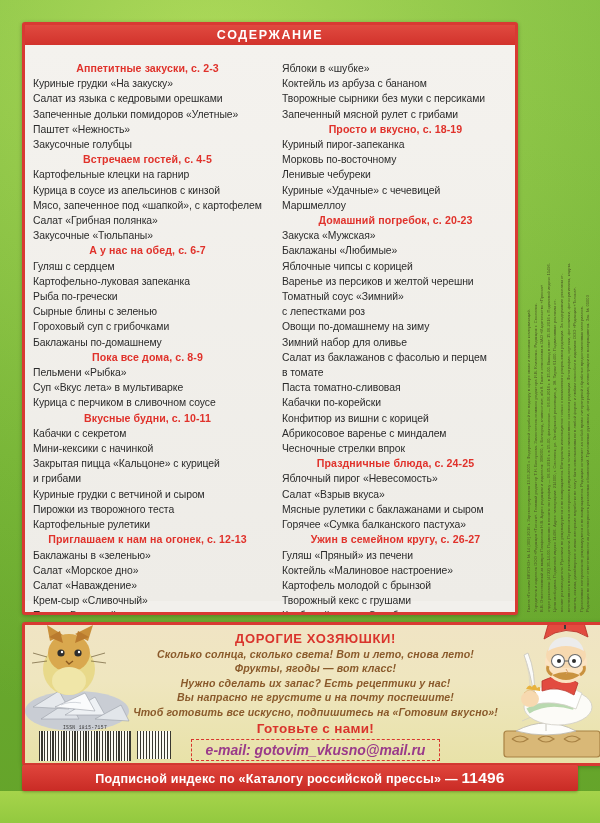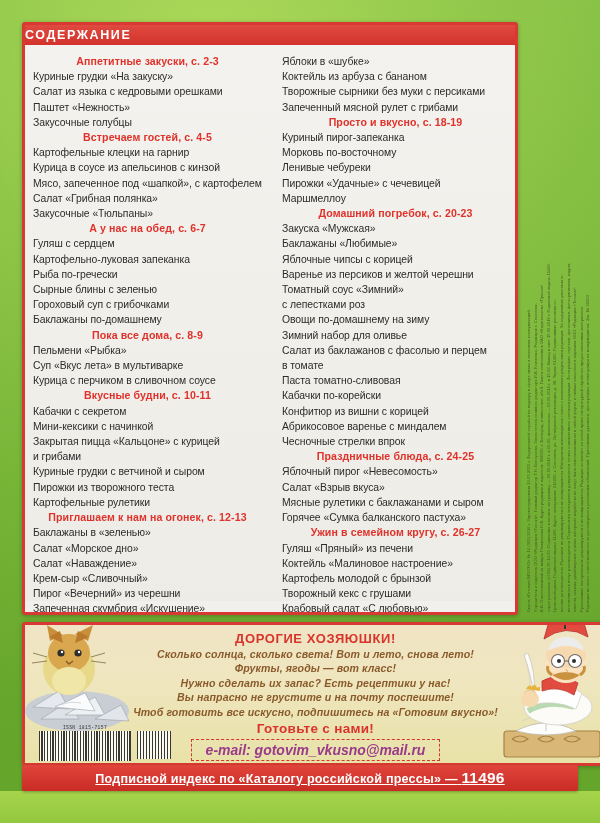--- a/index.html
+++ b/index.html
@@ -44,25 +44,26 @@
     box-shadow: 0 1px 4px rgba(0,0,0,0.28);
     overflow: hidden;
   }
   .toc-header {
     height: 20px;
     background: linear-gradient(180deg, #e04a40 0%, #d2332c 100%);
     color: #ffffff;
     font-size: 12.5px;
     font-weight: bold;
     letter-spacing: 1.6px;
+    text-align: center;
     line-height: 20px;
   }
   .toc-body {
     display: flex;
-    padding: 9px 6px 4px 6px;
+    padding: 16px 6px 4px 6px;
     gap: 16px;
     background:
       linear-gradient(180deg, #f4f2ee 0%, #eeece7 100%);
     height: 556px;
     box-sizing: border-box;
   }
   .toc-col {
     width: 50%;
     box-sizing: border-box;
   }
@@ -202,21 +203,20 @@
     height: 26px;
     background: linear-gradient(180deg, #e0453c 0%, #c92b25 100%);
     border-radius: 2px;
     color: #ffffff;
     font-size: 12.6px;
     font-weight: bold;
     text-align: center;
     line-height: 26px;
     letter-spacing: 0.2px;
     box-shadow: 0 1px 3px rgba(0,0,0,0.3);
-    text-decoration: underline;
   }
   .sub-bar .index-num { font-size: 15.5px; }
 
   
   .imprint {
     position: absolute;
     right: 0px;
     top: 24px;
     width: 78px;
     height: 600px;
@@ -252,20 +252,21 @@
 
 <div class="toc-panel">
 
   <div class="toc-header">СОДЕРЖАНИЕ</div>
 
   <div class="toc-body">
     <div class="toc-col left" id="col-left">
         <div class="sec-title">Аппетитные закуски, с. 2-3</div>
         <div class="recipe">Куриные грудки «На закуску»</div>
         <div class="recipe">Салат из языка с кедровыми орешками</div>
+        <div class="recipe">Запеченные дольки помидоров «Улетные»</div>
         <div class="recipe">Паштет «Нежность»</div>
         <div class="recipe">Закусочные голубцы</div>
         <div class="sec-title">Встречаем гостей, с. 4-5</div>
         <div class="recipe">Картофельные клецки на гарнир</div>
         <div class="recipe">Курица в соусе из апельсинов с кинзой</div>
         <div class="recipe">Мясо, запеченное под «шапкой», с картофелем</div>
         <div class="recipe">Салат «Грибная полянка»</div>
         <div class="recipe">Закусочные «Тюльпаны»</div>
         <div class="sec-title">А у нас на обед, с. 6-7</div>
         <div class="recipe">Гуляш с сердцем</div>
@@ -296,21 +297,21 @@
       </div>
     <div class="toc-col right" id="col-right">
         <div class="recipe">Яблоки в «шубке»</div>
         <div class="recipe">Коктейль из арбуза с бананом</div>
         <div class="recipe">Творожные сырники без муки с персиками</div>
         <div class="recipe">Запеченный мясной рулет с грибами</div>
         <div class="sec-title">Просто и вкусно, с. 18-19</div>
         <div class="recipe">Куриный пирог-запеканка</div>
         <div class="recipe">Морковь по-восточному</div>
         <div class="recipe">Ленивые чебуреки</div>
-        <div class="recipe">Пирожки «Удачные» с чечевицей</div>
+        <div class="recipe">Куриные «Удачные» с чечевицей</div>
         <div class="recipe">Маршмеллоу</div>
         <div class="sec-title">Домашний погребок, с. 20-23</div>
         <div class="recipe">Закуска «Мужская»</div>
         <div class="recipe">Баклажаны «Любимые»</div>
         <div class="recipe">Яблочные чипсы с корицей</div>
         <div class="recipe">Варенье из персиков и желтой черешни</div>
         <div class="recipe">Томатный соус «Зимний»</div>
         <div class="recipe">с лепестками роз</div>
         <div class="recipe">Овощи по-домашнему на зиму</div>
         <div class="recipe">Зимний набор для оливье</div>

